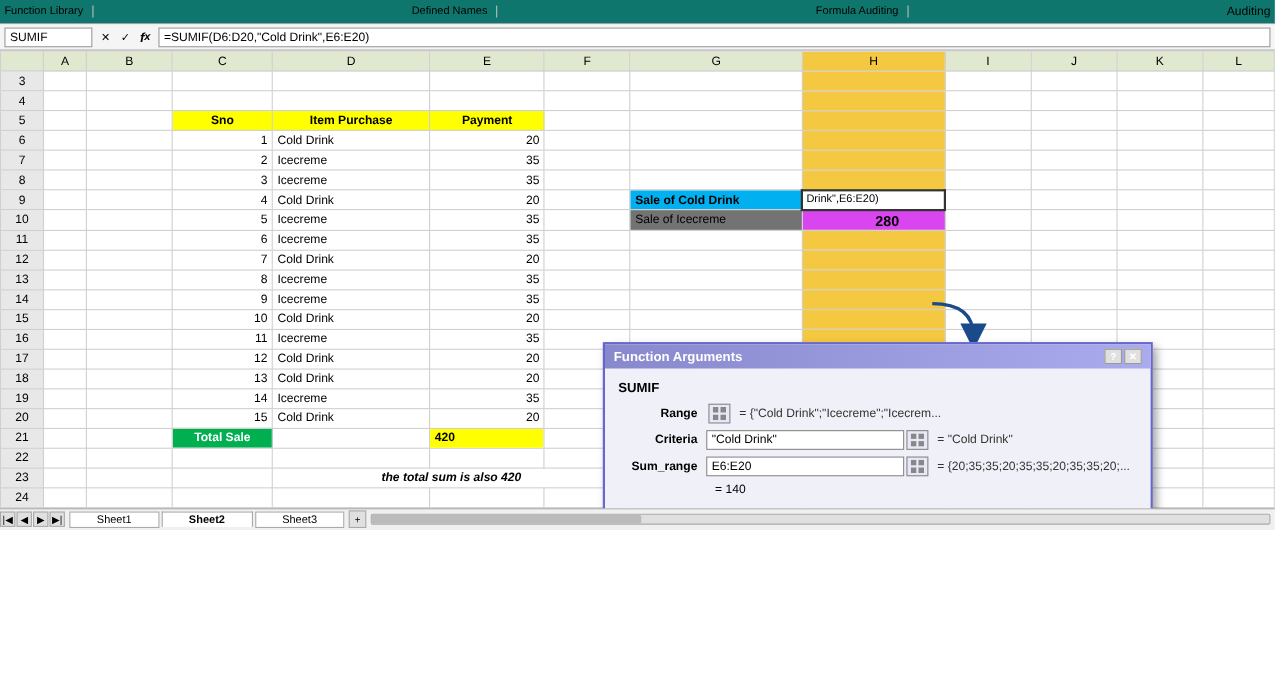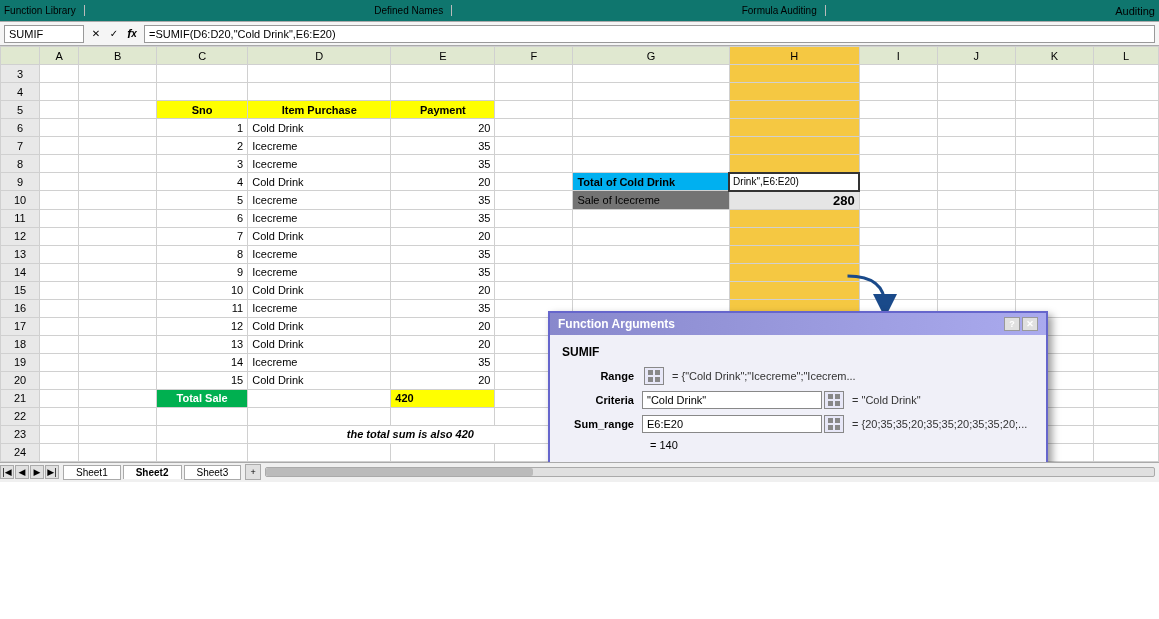--- a/index.html
+++ b/index.html
@@ -26,21 +26,21 @@
     .header-row th { background: #e0e8d0; }
     .col-H-header { background: #f5c842 !important; }
 
     .cell-yellow { background: #ffff00; font-weight: bold; }
     .cell-text-right { text-align: right; }
     .cell-text-center { text-align: center; }
     .cell-green-bg { background: #00b050; color: white; font-weight: bold; text-align: center; }
     .cell-yellow-value { background: #ffff00; font-weight: bold; }
     .sale-cold { background: #00b0f0; font-weight: bold; }
     .sale-icecreme { background: #737373; font-weight: normal; margin-top: 31px; }
-    .sheet-tab { padding: 1px 12px; border: 1px solid #aaa; background: white; font-size: 10px; cursor: pointer; margin-right: 2px; }
+    .sheet-tab { padding: 1px 24px; border: 1px solid #aaa; background: white; font-size: 10px; cursor: pointer; margin-right: 2px; }
     .sheet-tab.active { background: white; border-bottom: none; font-weight: bold; }
     .nav-arrows { display: flex; gap: 1px; margin-right: 4px; font-size: 9px; }
     .nav-arrow { width: 14px; height: 14px; display: flex; align-items: center; justify-content: center; border: 1px solid #aaa; background: #e0e0e0; cursor: pointer; }
 
     
     .dialog-overlay { position: absolute; top: 265px; left: 548px; width: 500px; background: #f0f0f8; border: 2px solid #6666cc; box-shadow: 4px 4px 8px rgba(0,0,0,0.4); z-index: 100; }
     .dialog-titlebar { background: linear-gradient(to right, #8888cc, #aaaaee); color: white; padding: 4px 8px; display: flex; align-items: center; justify-content: space-between; font-size: 12px; font-weight: bold; }
     .dialog-controls { display: flex; gap: 2px; }
     .dialog-btn { width: 16px; height: 14px; border: 1px solid #999; background: #e0e0e0; font-size: 9px; display: flex; align-items: center; justify-content: center; cursor: pointer; }
     .dialog-body { padding: 10px 12px; }
@@ -218,38 +218,38 @@
       </tr>
 
       <tr>
         <td class="row-header">9</td>
         <td></td>
           <td></td>
         <td class="cell-text-right">4</td>
         <td>Cold Drink</td>
         <td class="cell-text-right">20</td>
         <td></td>
-        <td class="sale-cold">Total of Cold Drink</td>
+        <td class="sale-cold">Sale of Cold Drink</td>
         <td style="background:white; border:2px solid #333; font-size:10px; padding:1px 3px;">Drink",E6:E20)</td>
         <td></td>
           <td></td>
           <td></td>
           <td></td>
       </tr>
 
       <tr>
         <td class="row-header">10</td>
         <td></td>
           <td></td>
         <td class="cell-text-right">5</td>
         <td>Icecreme</td>
         <td class="cell-text-right">35</td>
         <td></td>
         <td class="sale-icecreme">Sale of Icecreme</td>
-        <td style="background:#e5e5e5; text-align:right; font-weight:bold; font-size:13px;padding-left:29px;">280</td>
+        <td style="background:#d946ef; text-align:center; font-weight:bold; font-size:13px;padding-left:29px;">280</td>
         <td></td>
           <td></td>
           <td></td>
           <td></td>
       </tr>
 
       <tr>
         <td class="row-header">11</td>
         <td></td>
           <td></td>

